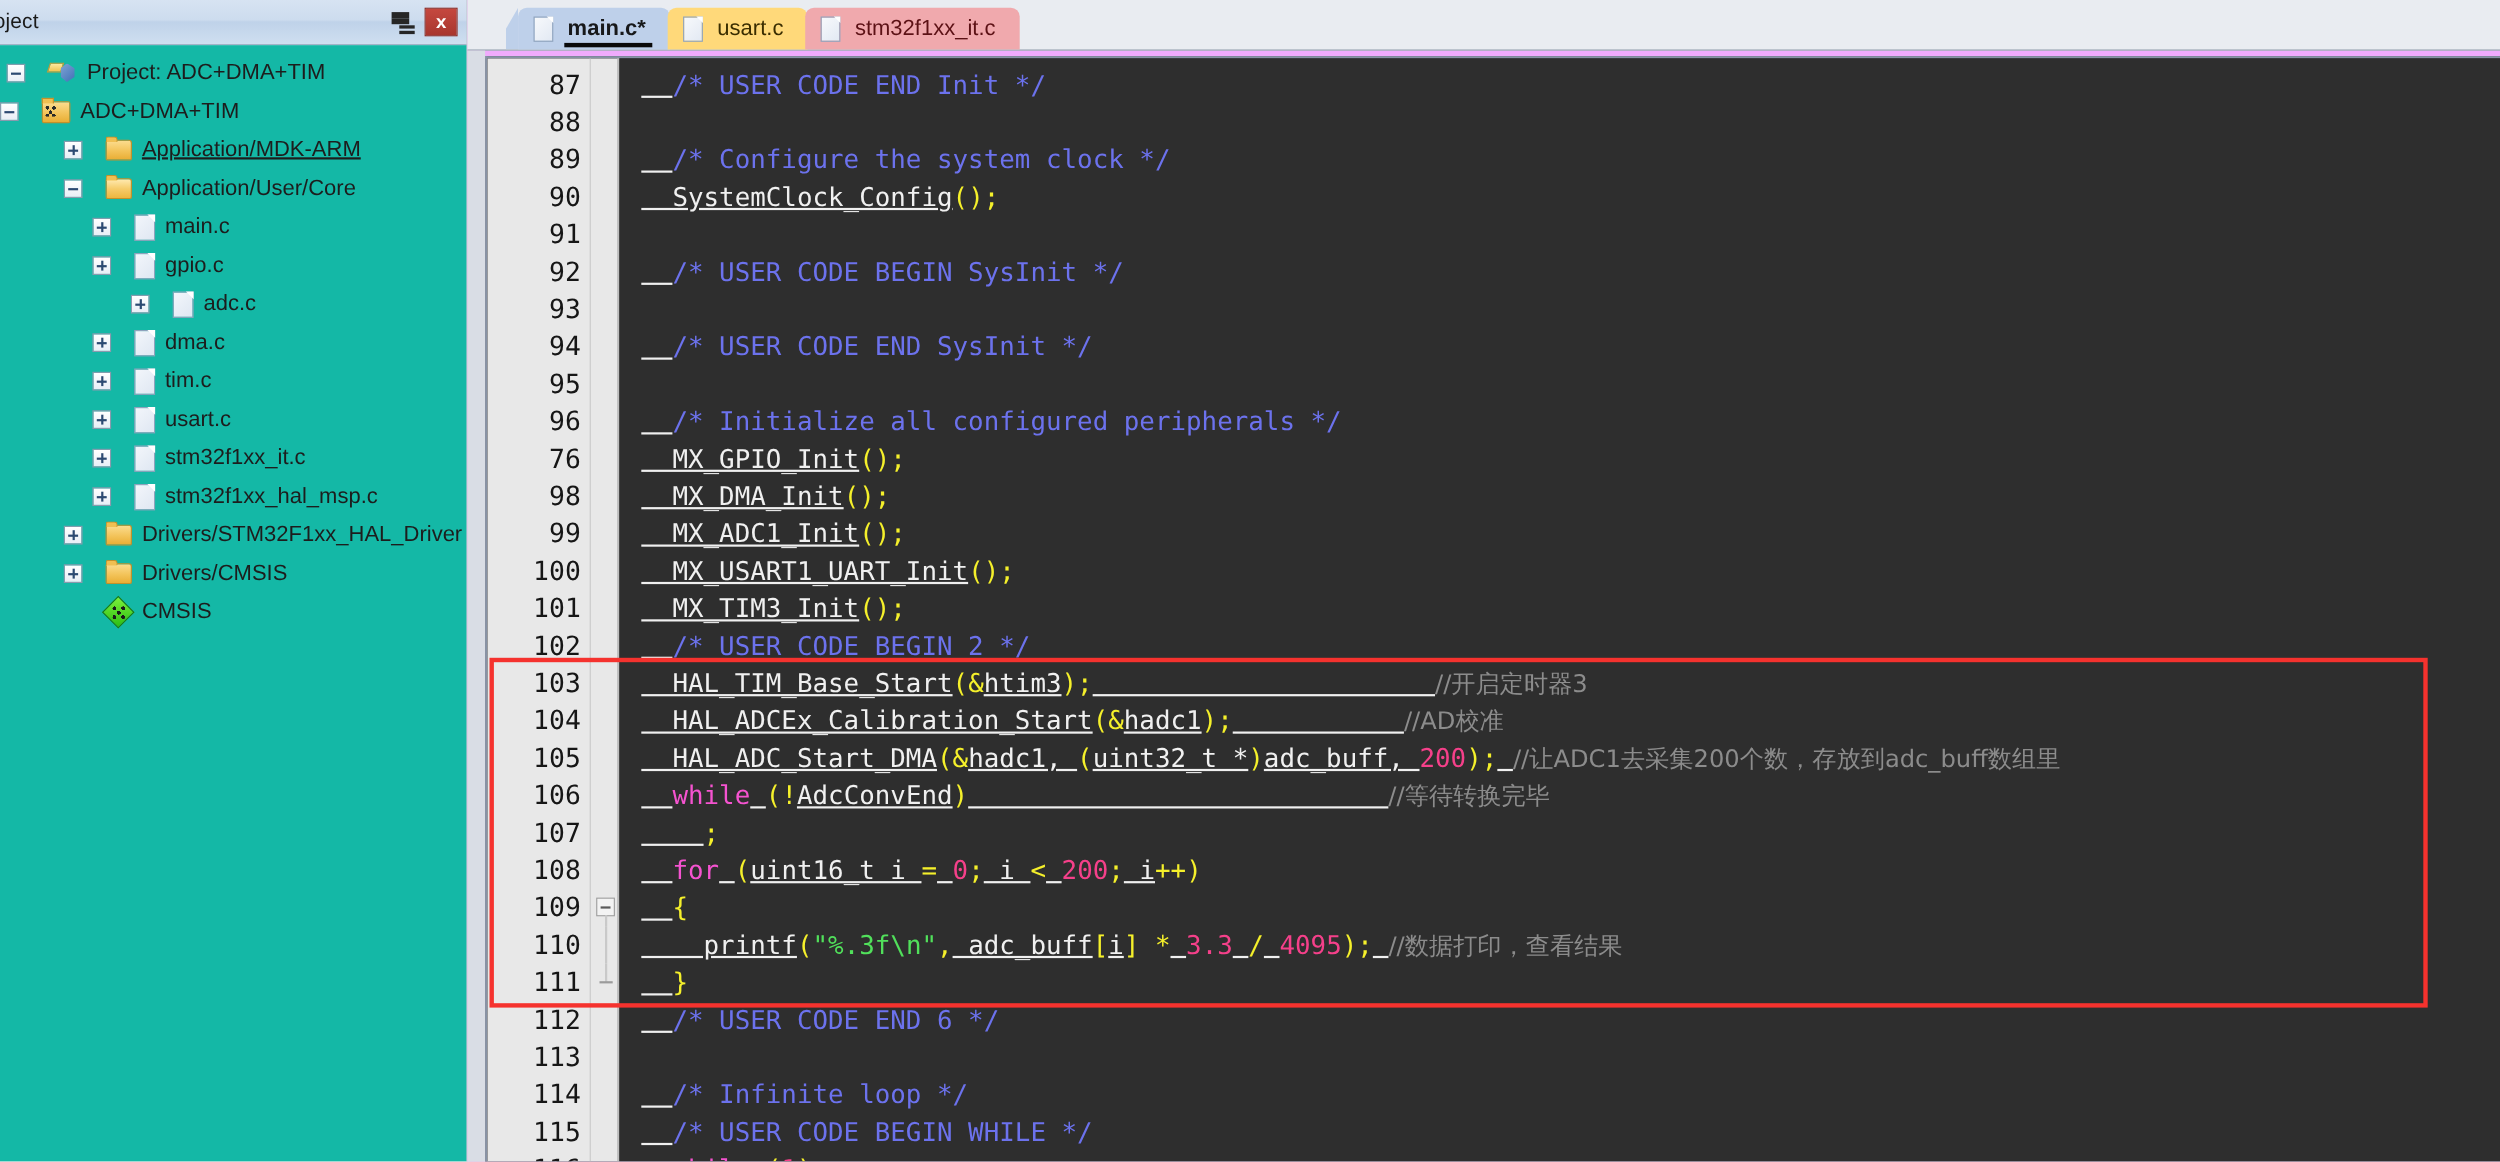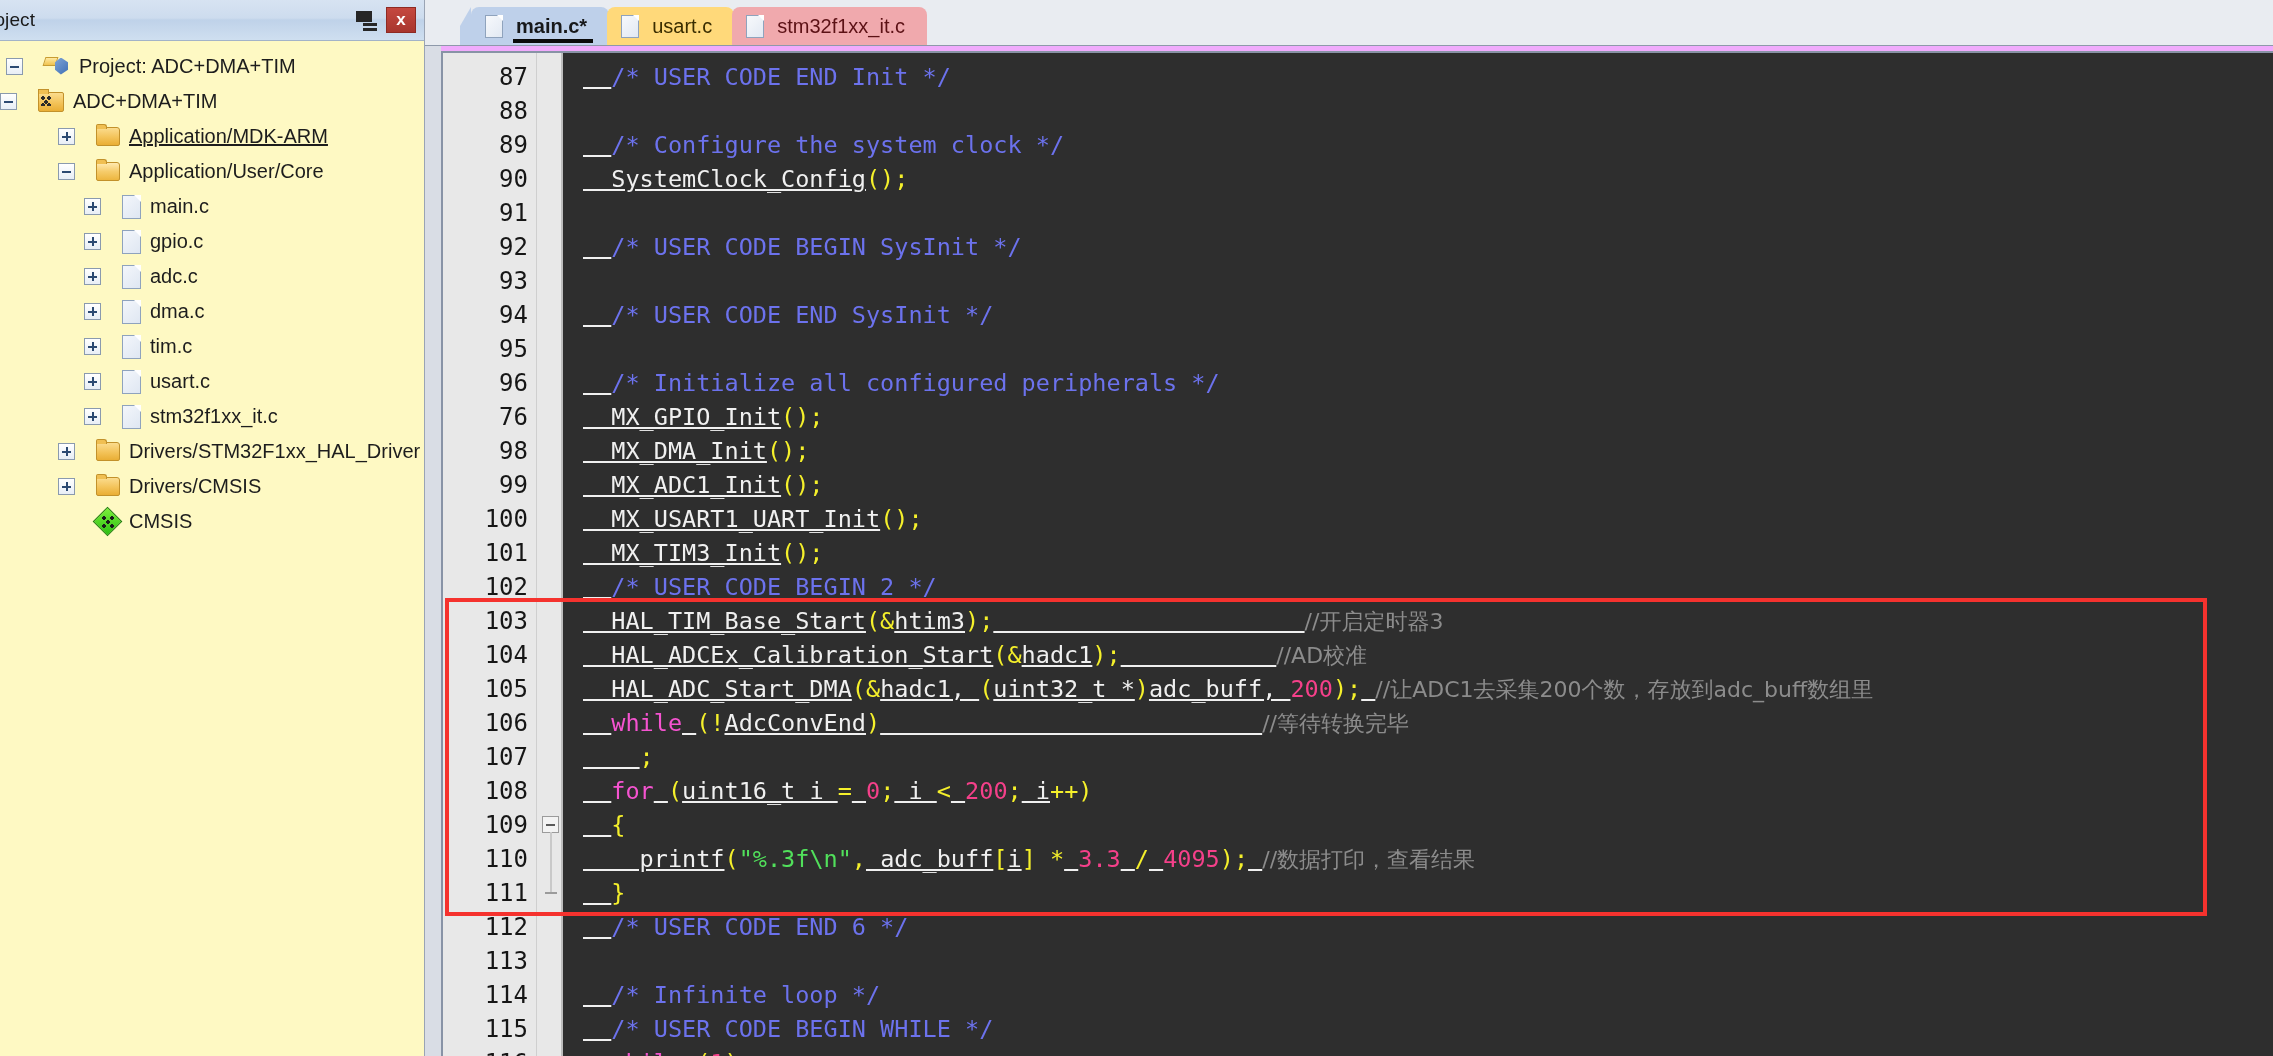--- a/index.html
+++ b/index.html
@@ -80,21 +80,21 @@
     font-weight: bold;
     display: flex;
     align-items: center;
     justify-content: center;
     box-sizing: border-box;
     margin-right: 4px;
   }
 
   .tree {
     flex: 1;
-    background: #fef9c3;
+    background: #14b8a6;
     padding-top: 8px;
     overflow: hidden;
     font-size: 20px;
     color: #1d1d1d;
   }
   .tree-row {
     display: flex;
     align-items: center;
     height: 35px;
     white-space: nowrap;
@@ -467,49 +467,55 @@
           <span class="dotline"></span>
           <span class="ico ico-file"></span>
           <span>main.c</span>
         </div>
         <div class="tree-row" style="padding-left: 84px;">
           <span class="expander plus"></span>
           <span class="dotline"></span>
           <span class="ico ico-file"></span>
           <span>gpio.c</span>
         </div>
+        <div class="tree-row" style="padding-left: 119px;">
+          <span class="expander plus"></span>
+          <span class="dotline"></span>
+          <span class="ico ico-file"></span>
+          <span>adc.c</span>
+        </div>
         <div class="tree-row" style="padding-left: 84px;">
           <span class="expander plus"></span>
           <span class="dotline"></span>
           <span class="ico ico-file"></span>
-          <span>adc.c</span>
+          <span>dma.c</span>
         </div>
         <div class="tree-row" style="padding-left: 84px;">
           <span class="expander plus"></span>
           <span class="dotline"></span>
           <span class="ico ico-file"></span>
-          <span>dma.c</span>
+          <span>tim.c</span>
         </div>
         <div class="tree-row" style="padding-left: 84px;">
           <span class="expander plus"></span>
           <span class="dotline"></span>
           <span class="ico ico-file"></span>
-          <span>tim.c</span>
+          <span>usart.c</span>
         </div>
         <div class="tree-row" style="padding-left: 84px;">
           <span class="expander plus"></span>
           <span class="dotline"></span>
           <span class="ico ico-file"></span>
-          <span>usart.c</span>
+          <span>stm32f1xx_it.c</span>
         </div>
         <div class="tree-row" style="padding-left: 84px;">
           <span class="expander plus"></span>
           <span class="dotline"></span>
           <span class="ico ico-file"></span>
-          <span>stm32f1xx_it.c</span>
+          <span>stm32f1xx_hal_msp.c</span>
         </div>
         <div class="tree-row" style="padding-left: 58px;">
           <span class="expander plus"></span>
           <span class="dotline"></span>
           <span class="ico ico-folder"></span>
           <span>Drivers/STM32F1xx_HAL_Driver</span>
         </div>
         <div class="tree-row" style="padding-left: 58px;">
           <span class="expander plus"></span>
           <span class="dotline"></span>

